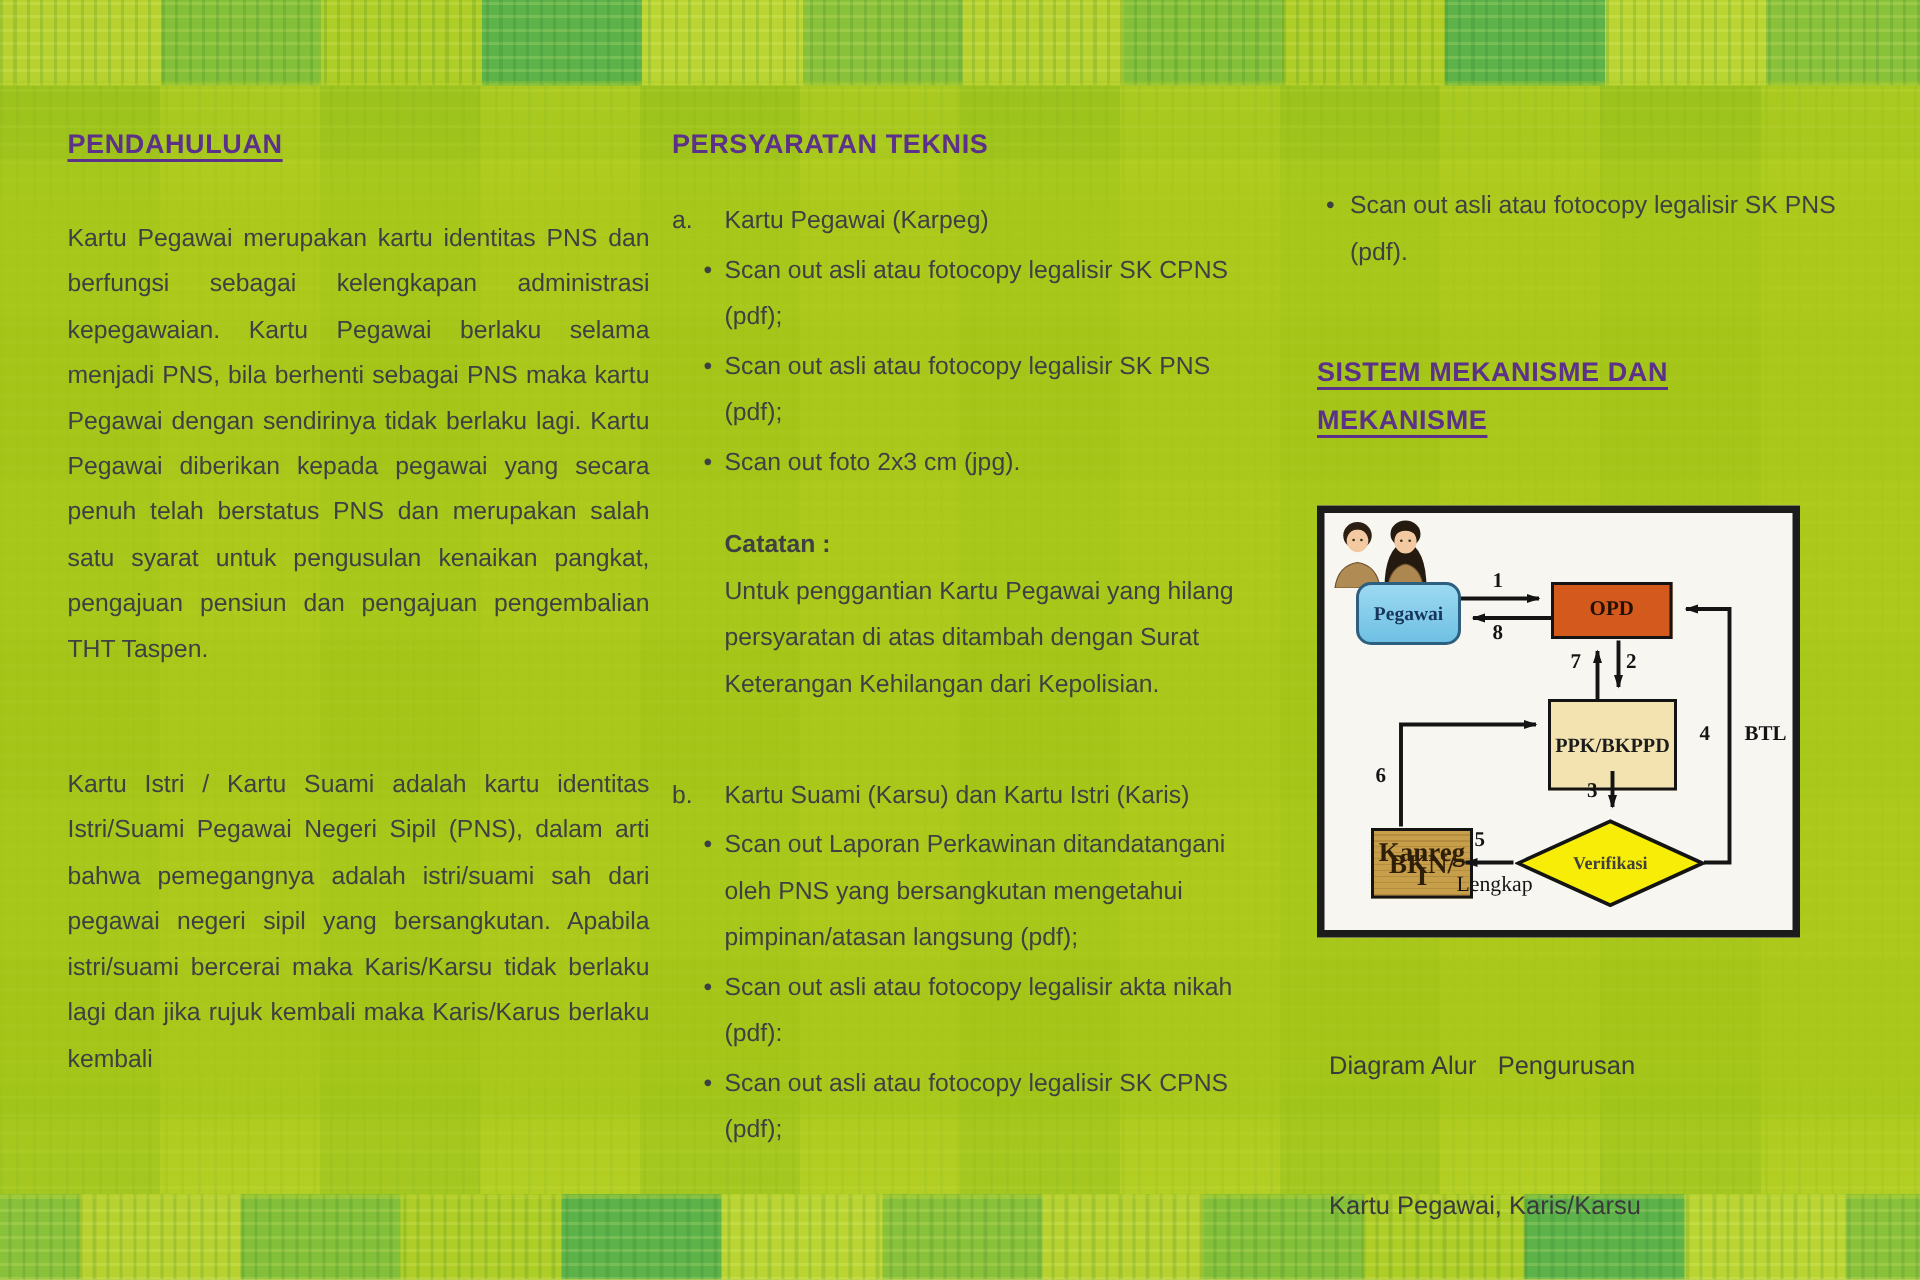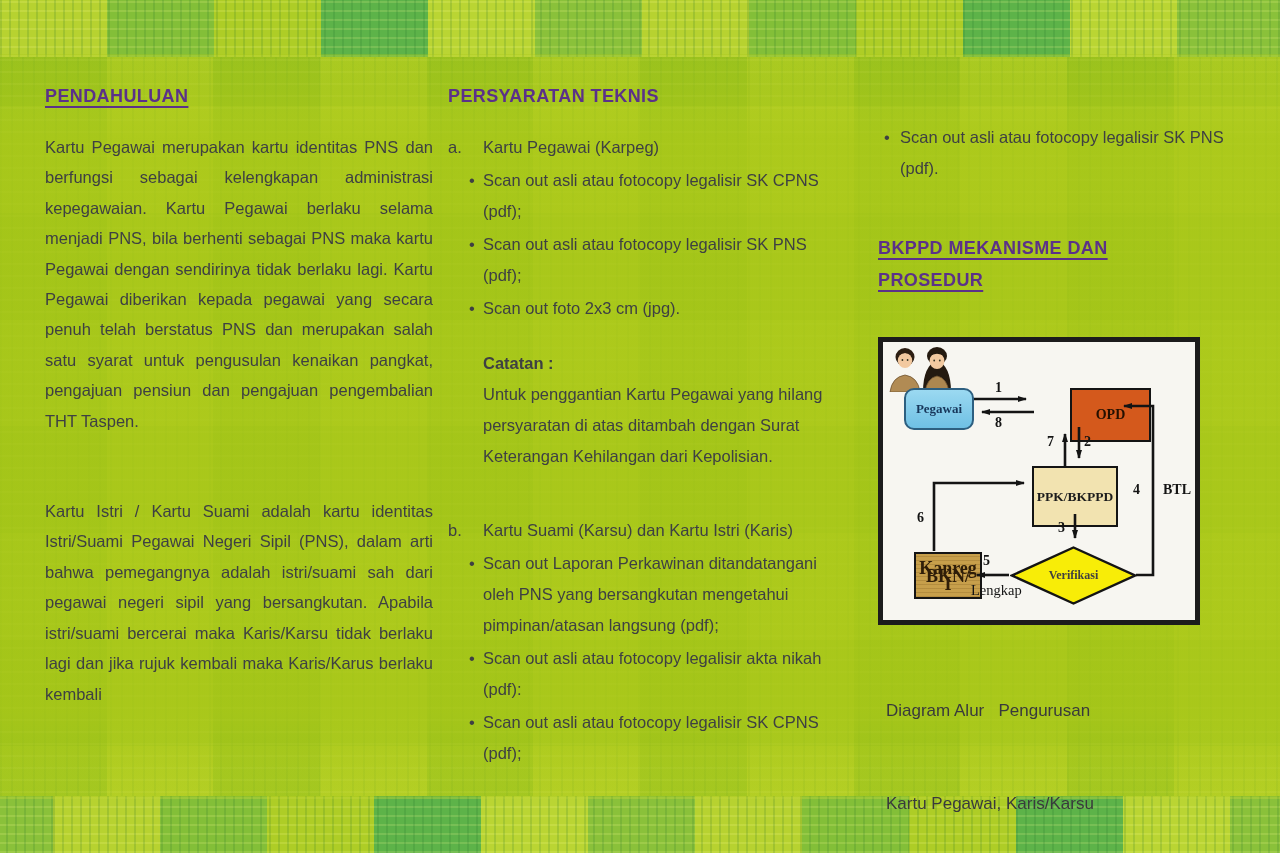--- a/index.html
+++ b/index.html
@@ -36,21 +36,21 @@
     font-size:18px; font-weight:bold; color:#5b3189; letter-spacing:0.4px;
     line-height:32px;
   }
   .underlined { text-decoration:underline; text-decoration-thickness:2px; text-underline-offset:4px; }
 
   
   .col-left { left:45px; top:80px; width:388px; }
   .col-left .para {
     font-size:16.5px; line-height:30.4px; color:#3e4043; text-align:justify;
   }
-  .col-left .para.first { margin-top:20px; }
+  .col-left .para.first { margin-top:32px; }
   .col-left .para.second { margin-top:60px; }
 
   
   .col-mid { left:448px; top:80px; width:410px; font-size:16.5px; color:#3e4043; }
   .sec-head { display:flex; margin-top:20px; line-height:31px; }
   .sec-label { width:35px; flex:0 0 35px; }
   .sec-title { flex:1; }
   .bul { position:relative; padding-left:35px; line-height:31px; max-width:390px; margin-top:2px; }
   .bul::before { content:"•"; position:absolute; left:21px; }
   .bul .bul-text { display:inline-block; max-width:352px; vertical-align:top; }
@@ -76,22 +76,22 @@
     font-family:"Liberation Serif", serif; font-weight:bold; color:#1c1c1c;
     text-align:center;
   }
   .n-pegawai {
     left:21px; top:46px; width:70px; height:42px; z-index:3;
     background:linear-gradient(180deg,#9bd9f1,#6fc0e4);
     border:2px solid #2d5f80; border-radius:10px;
     font-size:13px; color:#17365a;
   }
   .n-opd {
-    left:151px; top:46px; width:81px; height:54px; z-index:2;
-    background:#d4591c; border:2px solid #141414; font-size:14px; color:#241000;margin-left:36px;
+    left:151px; top:46px; width:81px; height:38px; z-index:2;
+    background:#d4591c; border:2px solid #141414; font-size:14px; color:#241000;
   }
   .n-ppk {
     left:149px; top:124px; width:86px; height:61px; z-index:2;
     background:#f2e3b0; border:2px solid #141414; font-size:13.5px;
   }
   .n-bkn {
     left:31px; top:210px; width:68px; height:47px; z-index:2;
     background:#c79f4b;
     background-image:repeating-linear-gradient(0deg, rgba(110,75,20,0.22) 0 1px, rgba(0,0,0,0) 1px 4px);
     border:2px solid #141414; font-size:18px; line-height:16px; color:#2e1d08;
@@ -150,21 +150,21 @@
       <span class="sec-label">b.</span>
       <span class="sec-title">Kartu Suami (Karsu) dan Kartu Istri (Karis)</span>
     </div>
     <div class="bul"><span class="bul-text" style="max-width:362px">Scan out Laporan Perkawinan ditandatangani oleh PNS yang bersangkutan mengetahui pimpinan/atasan langsung (pdf);</span></div>
     <div class="bul"><span class="bul-text" style="max-width:370px">Scan out asli atau fotocopy legalisir akta nikah (pdf):</span></div>
     <div class="bul"><span class="bul-text">Scan out asli atau fotocopy legalisir SK CPNS (pdf);</span></div>
   </div>
 
   <div class="col col-right">
     <div class="bul"><span class="bul-text">Scan out asli atau fotocopy legalisir SK PNS (pdf).</span></div>
-    <div class="heading underlined">BKPPD MEKANISME DAN PROSEDUR</div>
+    <div class="heading underlined">SISTEM MEKANISME DAN MEKANISME</div>
   </div>
 
   <div class="panel">
 
     <svg class="people" viewBox="0 0 82 46">
 
       <path d="M3,46 Q5,31 18,29 Q31,31 33,46 Z" fill="#b18b54" stroke="#6e5330" stroke-width="0.8"></path>
       <ellipse cx="18" cy="11" rx="9.5" ry="9" fill="#2c1f13"></ellipse>
       <ellipse cx="18" cy="14.5" rx="7.2" ry="7.6" fill="#f2c9a0"></ellipse>
       <path d="M10.5,10 Q18,4 25.5,10 L25.5,7 Q18,1.5 10.5,7 Z" fill="#2c1f13"></path>

